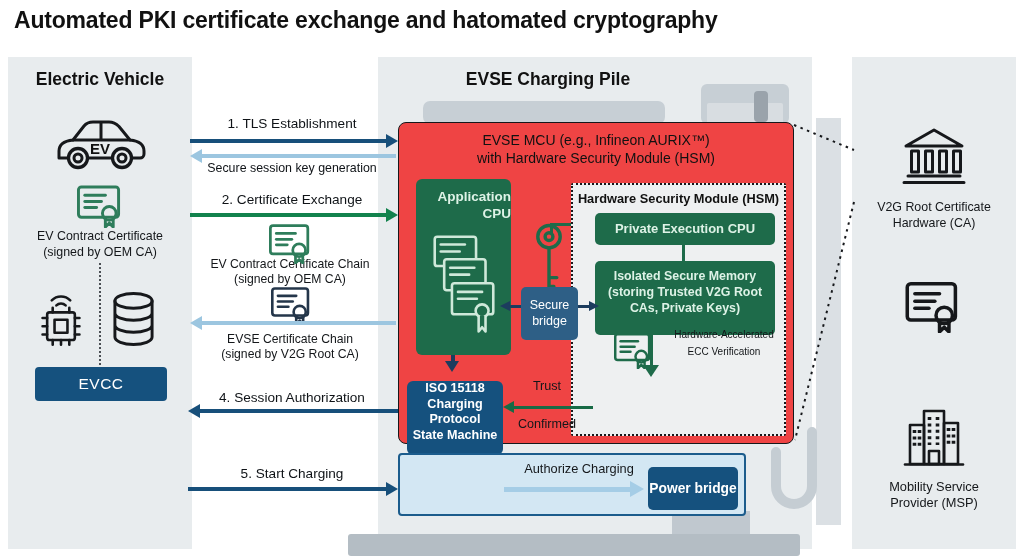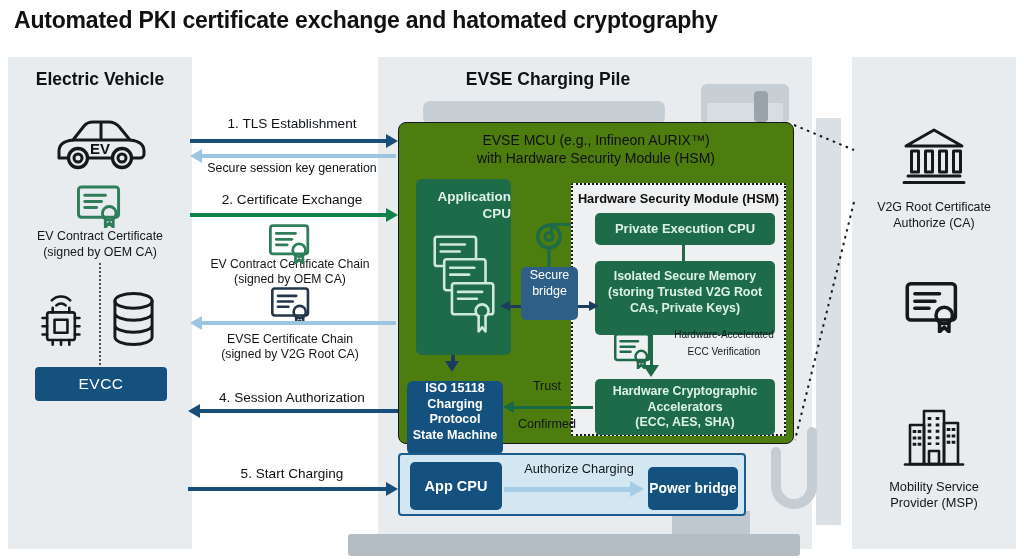--- a/index.html
+++ b/index.html
@@ -38,27 +38,27 @@
   .arrow.sm.r .shaft{right:9px;}
   .arrow.sm.l .head{border-top-width:5.5px;border-bottom-width:5.5px;border-right-width:10px;}
   .arrow.sm.r .head{border-top-width:5.5px;border-bottom-width:5.5px;border-left-width:10px;}
   .arrow.lb{height:16px;}
   .arrow.lb .shaft{top:5.5px;height:5px;left:0;right:13px;}
   .arrow.lb .head{position:absolute;right:0;top:0;width:0;height:0;border-top:8px solid transparent;border-bottom:8px solid transparent;border-left:14px solid var(--c);}
 
   .flabel{position:absolute;text-align:center;font-size:13.6px;color:#0f1317;z-index:2;}
 
   
-  #mcu{position:absolute;left:398px;top:122px;width:396px;height:322px;background:#4d7c0f;
+  #mcu{position:absolute;left:398px;top:122px;width:396px;height:322px;background:#ef4444;
        border:1.5px solid #16181b;border-radius:8px;z-index:3;box-sizing:border-box;}
   .mcu-title{position:absolute;top:8px;left:0;right:0;text-align:center;font-size:14px;line-height:18px;color:#111;}
   .gbox{position:absolute;background:#1e6b4a;border-radius:6px;color:#ddf2e6;font-weight:700;text-align:right;margin-left:8px;}
   #app-cpu{left:9px;top:56px;width:95px;height:176px;font-size:13.5px;line-height:17px;padding-top:9px;box-sizing:border-box;}
-  #bridge{position:absolute;left:122px;top:144px;width:57px;height:53px;background:#2e5f86;border-radius:5px;
-          color:#fff;font-size:12.5px;line-height:16px;text-align:center;box-sizing:border-box;z-index:2;}
+  #bridge{position:absolute;left:122px;top:164px;width:57px;height:53px;background:#2e5f86;border-radius:5px;
+          color:#fff;font-size:12.5px;line-height:16px;text-align:center;padding-top:10px;box-sizing:border-box;z-index:2;}
   .kline{position:absolute;background:#1e6b4a;}
 
   #hsm{position:absolute;left:172px;top:60px;width:215px;height:253px;background:#eef0f1;
        border:2.5px dotted #16181b;border-radius:2px;box-sizing:border-box;}
   .hsm-title{position:absolute;top:6px;left:0;right:0;text-align:center;font-size:12.8px;font-weight:700;color:#111;}
   .hgbox{position:absolute;left:22px;width:180px;background:#1e6b4a;border-radius:5px;color:#ddf2e6;
          font-weight:700;text-align:center;box-sizing:border-box;}
   #pec{top:28px;height:32px;font-size:13px;line-height:32px;}
   #mem{top:76px;height:74px;font-size:12.4px;line-height:16px;padding-top:7px;}
   #accel{top:194px;height:56px;font-size:12.4px;line-height:15.5px;padding-top:5px;}
@@ -163,21 +163,21 @@
         <rect x="10.5" y="26" width="7" height="21"></rect>
           <rect x="24.5" y="26" width="7" height="21"></rect>
         <rect x="38.5" y="26" width="7" height="21"></rect>
           <rect x="52.5" y="26" width="7" height="21"></rect>
         <path d="M7,51 H59 M3,57.5 H63"></path>
       </g>
     </svg>
 
     <div class="cap lh15" style="top:143px;left:0;right:0">
       <div>V2G Root Certificate</div>
-      <div>Authorize (CA)</div>
+      <div>Hardware (CA)</div>
     </div>
 
     <svg class="icon" style="left:52px;top:222px;color:#16181b" width="57" height="54" viewBox="0 0 48 46">
       <g fill="none" stroke="currentColor" stroke-width="3" stroke-linecap="round" stroke-linejoin="round">
         <rect x="2.5" y="4" width="41" height="31" rx="3"></rect>
         <line x1="9" y1="12.5" x2="30" y2="12.5"></line>
           <line x1="9" y1="19" x2="26" y2="19"></line>
           <line x1="9" y1="25" x2="21" y2="25"></line>
         <circle cx="34" cy="31" r="7"></circle>
           <path d="M30,36.5 V45 L34,41 L38,45 V36.5"></path>
@@ -342,25 +342,20 @@
             <line x1="9" y1="25" x2="21" y2="25"></line>
           <circle cx="34" cy="31" r="7"></circle>
             <path d="M30,36.5 V45 L34,41 L38,45 V36.5"></path>
         </g>
       </svg>
       <div class="cap" style="left:88px;top:142px;width:126px;font-size:10px;line-height:16.5px">
         <div>Hardware-Accelerated</div>
         <div>ECC Verification</div>
       </div>
 
-      <div class="hgbox" id="accel">
-        <div>Hardware Cryptographic</div>
-        <div>Accelerators</div>
-        <div>(ECC, AES, SHA)</div>
-      </div>
     </div>
 
     <div class="conn" style="left:52px;top:232px;width:4px;height:7px;background:#1c3c5e"></div>
     <div class="tri-d navy" style="left:46px;top:238px"></div>
 
     <div class="nbox" id="iso">
       <div>ISO 15118</div>
       <div>Charging</div>
       <div>Protocol</div>
       <div>State Machine</div>
@@ -368,21 +363,20 @@
 
     <div class="cap" style="left:108px;top:256px;width:80px;font-size:12.6px">Trust</div>
     <div class="arrow md l" style="left:104px;top:278px;width:90px;--c:#176a45">
         <div class="shaft"></div>
         <div class="head"></div>
       </div>
     <div class="cap" style="left:102px;top:294px;width:92px;font-size:12.6px">Confirmed</div>
   </div>
 
   <div id="bbox">
-    <div class="nbox" id="appcpu2">App CPU</div>
     <div class="cap" style="left:106px;top:6px;width:146px;font-size:12.8px">Authorize Charging</div>
     <div class="arrow lb" style="left:104px;top:26px;width:140px;--c:#a5cde6">
         <div class="shaft"></div>
         <div class="head"></div>
       </div>
     <div class="nbox" id="power">Power bridge</div>
   </div>
 
   <svg id="overlay" width="1024" height="559" viewBox="0 0 1024 559">
     <path d="M812,432 V486 A18,18 0 0 1 776,486 V452" fill="none" stroke="#c5cdd3" stroke-width="10" stroke-linecap="round"></path>

